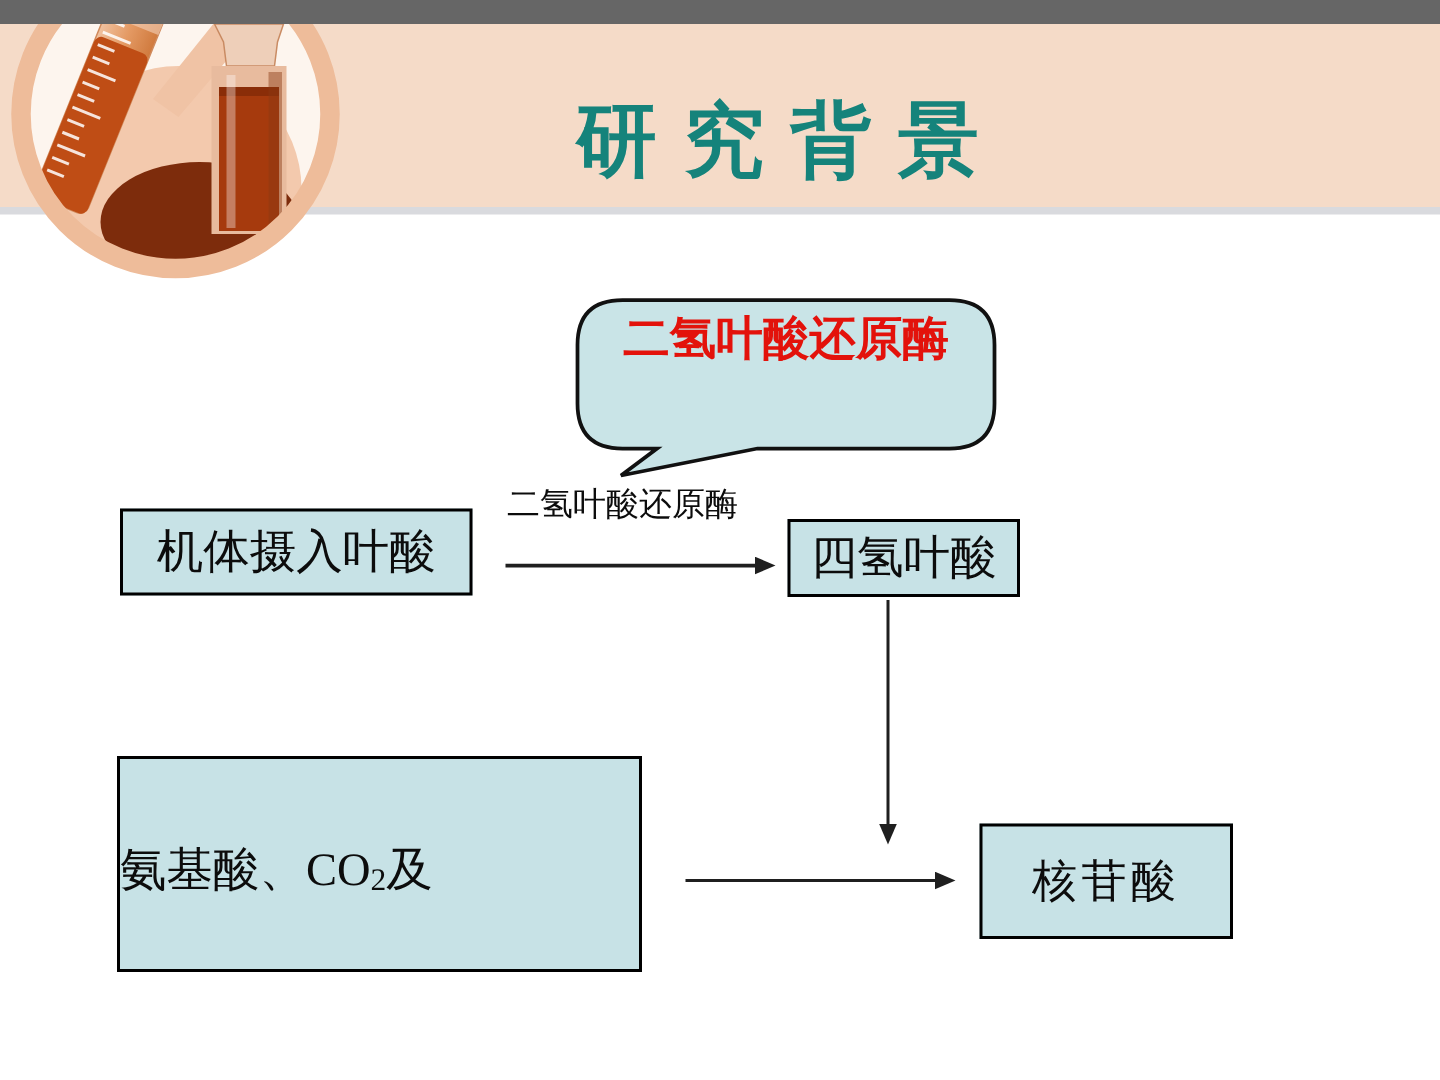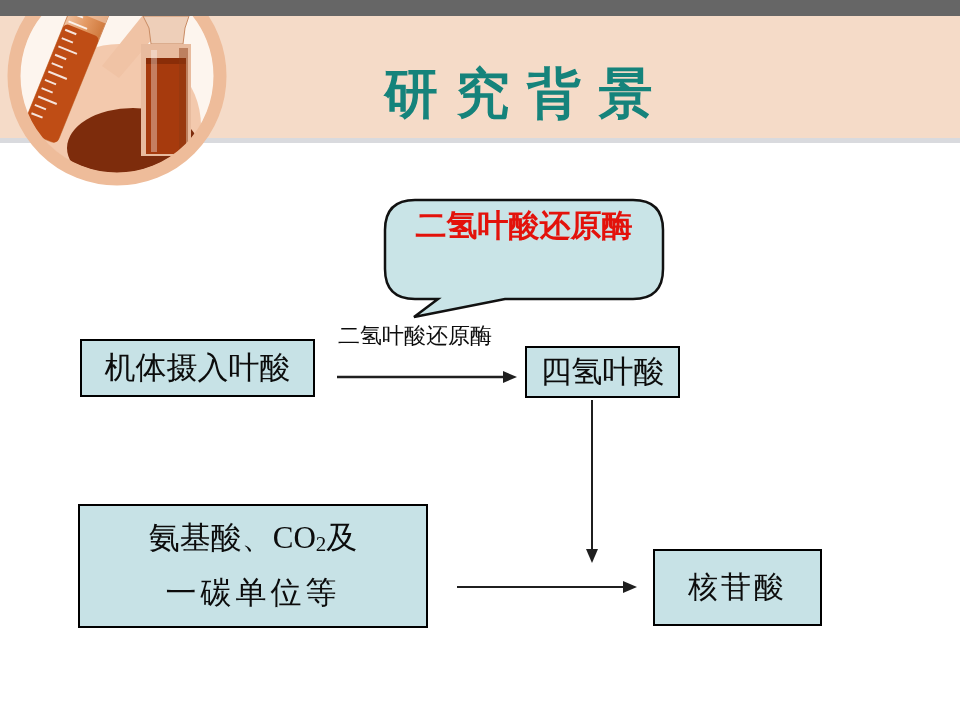--- a/index.html
+++ b/index.html
@@ -25,22 +25,22 @@
   .red{color:#e3120b;}
   
   .fbox{
     position:absolute;background:#c7e2e6;border:2px solid #000;
     display:flex;align-items:center;justify-content:center;
     font-size:31px;color:#0c0c0c;box-sizing:border-box;white-space:nowrap;
   }
   .box-intake{left:80px;top:323px;width:235px;height:58px;}
   .box-thf{left:525px;top:330px;width:155px;height:52px;}
   .box-sources{
-    left:78px;top:488px;width:350px;height:124px;
-    flex-direction:column;justify-content:flex-start;padding-top:10px;
+    left:78px;top:488px;width:350px;height:144px;
+    flex-direction:row;justify-content:flex-start;padding-top:10px;
   }
   .box-sources .line{line-height:44px;}
   .box-sources .line2{margin-top:8px;letter-spacing:4px;}
   .sub{font-size:21px;position:relative;top:3px;}
   .box-nucleotide{left:653px;top:533px;width:169px;height:77px;font-size:30px;letter-spacing:3px;}
   .enzyme-label{
     position:absolute;left:338px;top:305px;font-size:22px;color:#0c0c0c;white-space:nowrap;
   }
   .connectors{position:absolute;left:0;top:0;width:960px;height:720px;pointer-events:none;}
 </style>
@@ -114,21 +114,20 @@
   <div class="callout-text">
     <div><span class="red">二氢叶酸还原酶</span></div>
   </div>
 
   <div class="enzyme-label">二氢叶酸还原酶</div>
 
   <div class="fbox box-intake">机体摄入叶酸</div>
   <div class="fbox box-thf">四氢叶酸</div>
   <div class="fbox box-sources">
     <div class="line"><span>氨基酸、CO</span><span class="sub">2</span><span>及</span></div>
-    <div class="line line2">一碳单位等</div>
   </div>
   <div class="fbox box-nucleotide">核苷酸</div>
 
   <svg class="connectors" viewBox="0 0 960 720" aria-hidden="true">
     <defs>
       <marker id="ah" markerUnits="userSpaceOnUse" markerWidth="14" markerHeight="12" refX="1" refY="6" orient="auto">
         <path d="M0 0 L14 6 L0 12 Z" fill="#1f1f1f"></path>
       </marker>
     </defs>
     <line x1="337" y1="361" x2="504" y2="361" stroke="#1f1f1f" stroke-width="2.5" marker-end="url(#ah)"></line>

